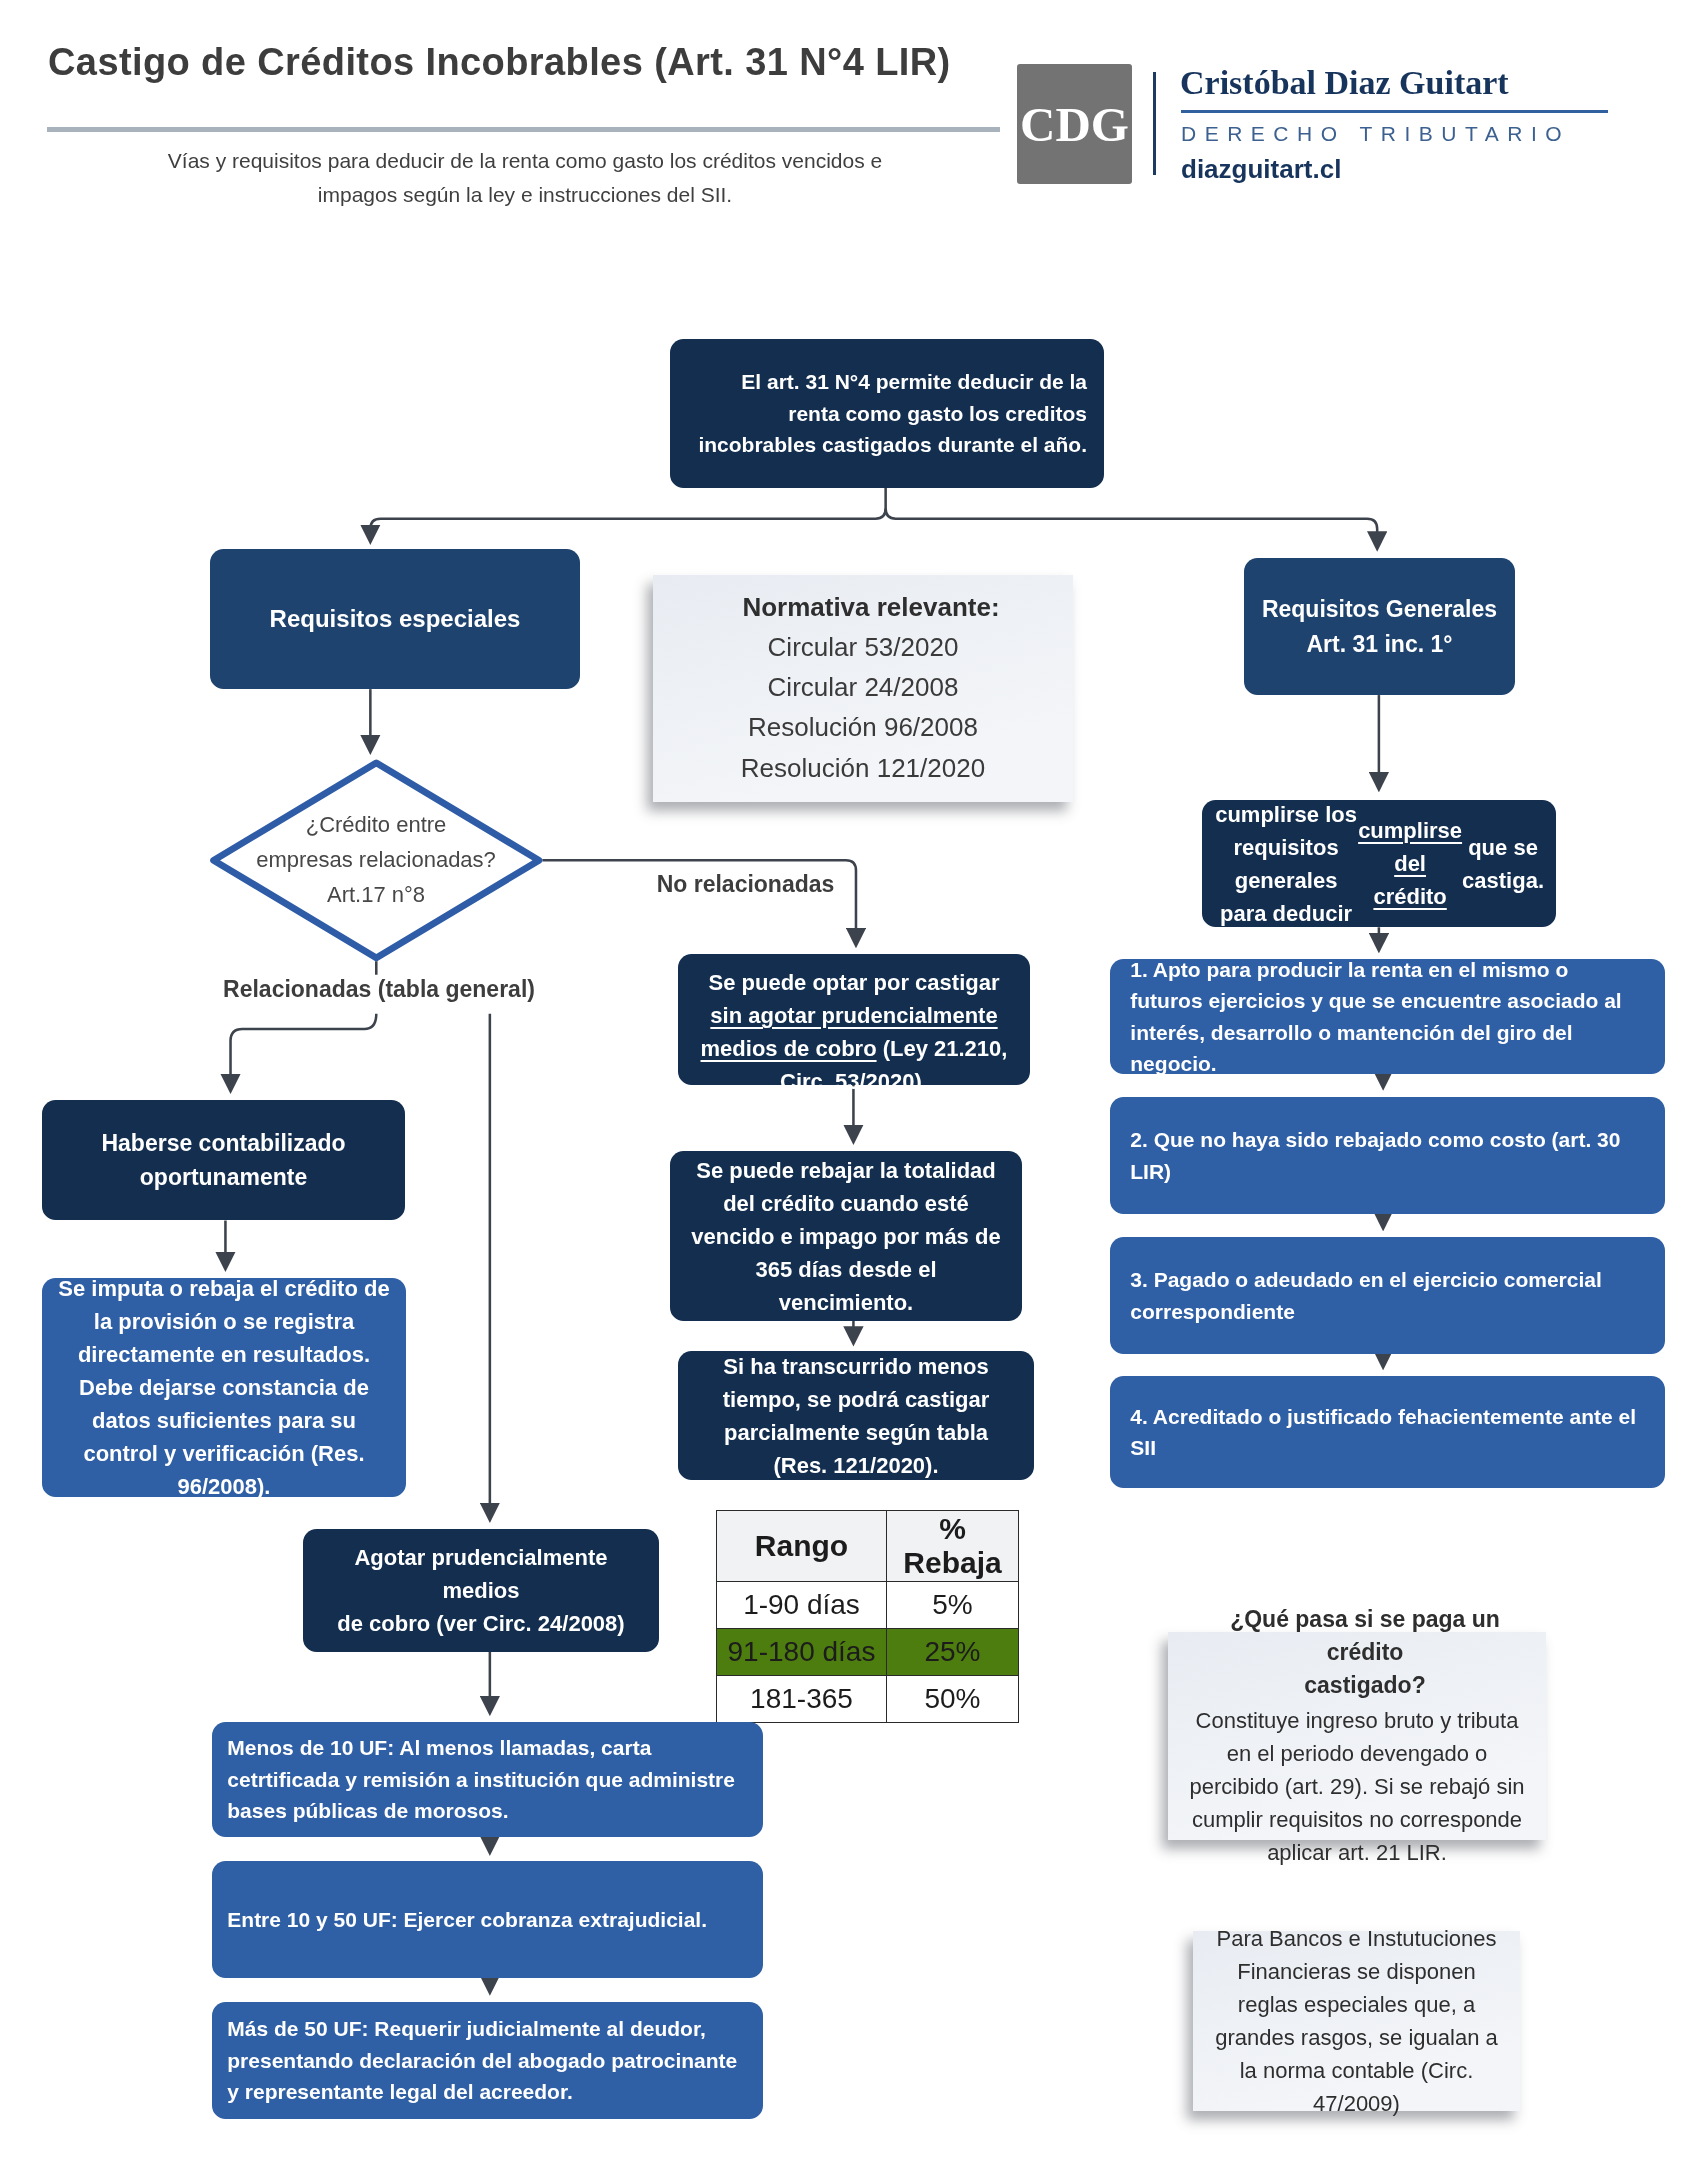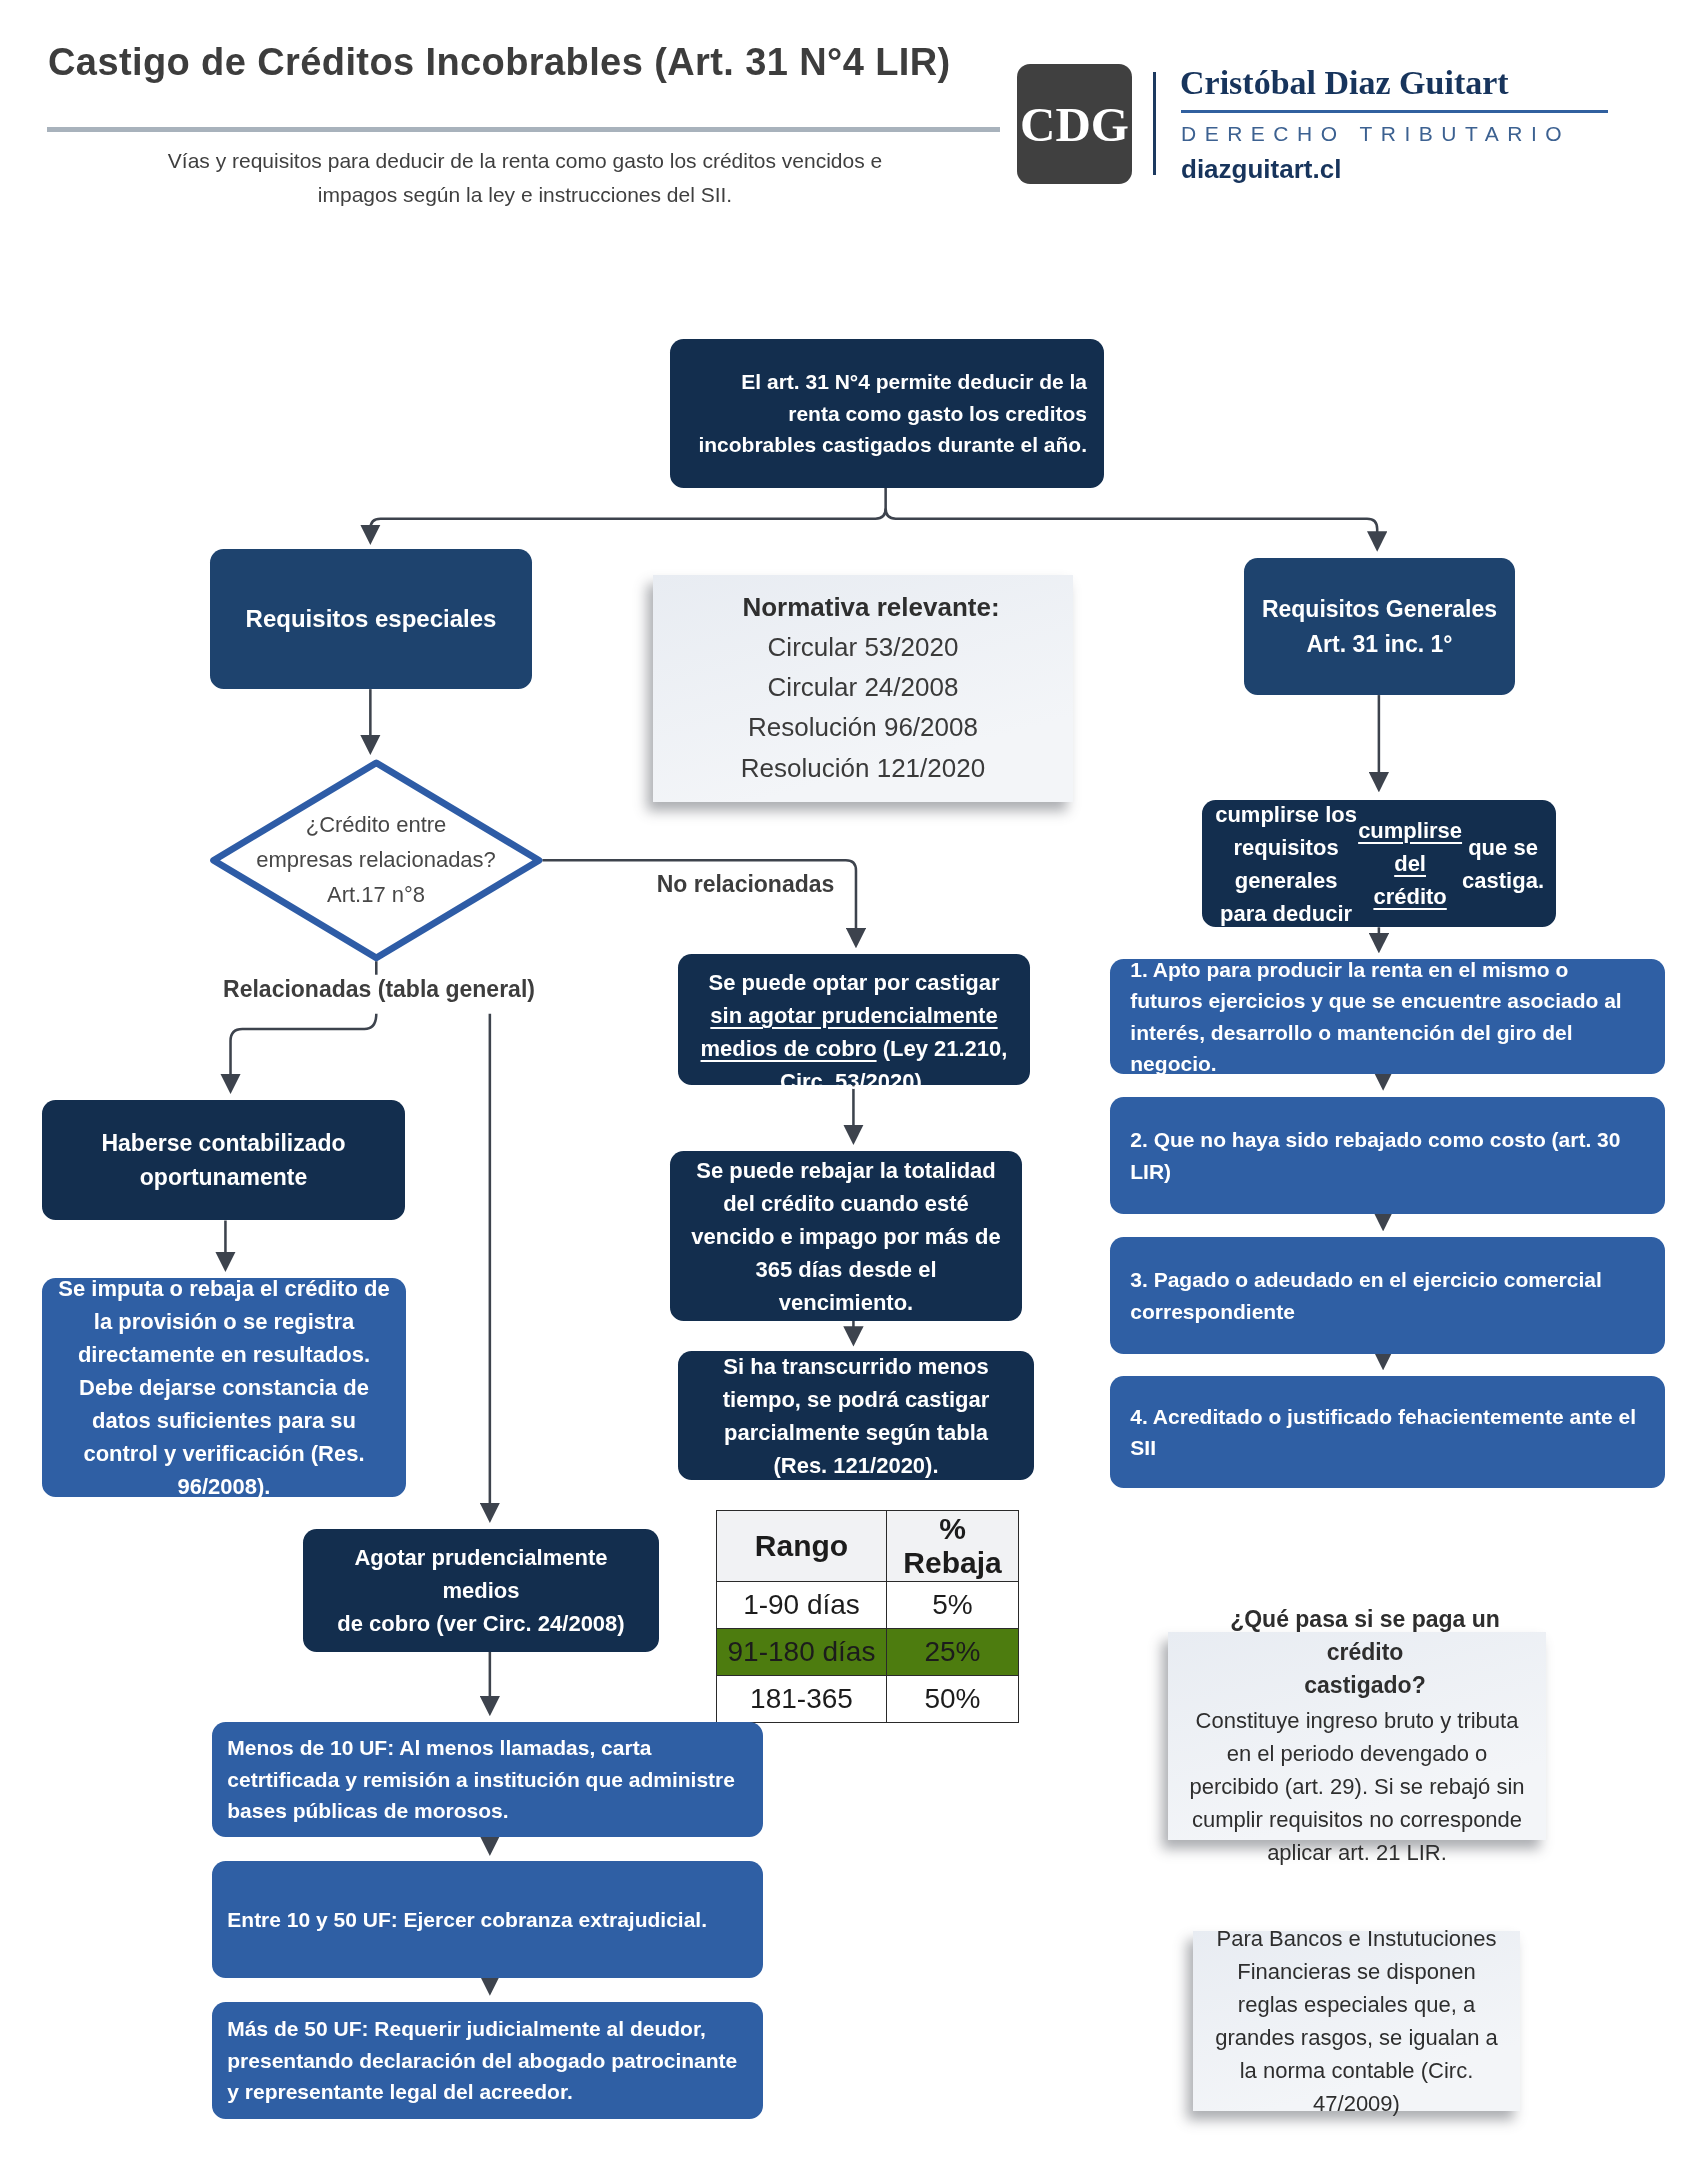--- a/index.html
+++ b/index.html
@@ -24,21 +24,21 @@
     box-shadow:-6px 9.3px 12px rgba(70,75,85,0.45);
     color:#2e2e2e;text-align:center;display:flex;flex-direction:column;
     align-items:center;justify-content:center;box-sizing:border-box;padding:12px 15.3px;
   }
   .label{position:absolute;z-index:2;font-weight:bold;color:#3d3d3d;text-align:center;}
   .u{text-decoration:underline;text-underline-offset:4.2px;}
   .title{font-size:38px;font-weight:bold;color:#3d3d3d;letter-spacing:0.4px;}
   .subtitle{font-size:21px;line-height:1.6;color:#3f3f3f;text-align:center;}
   .rule{background:#a8b2bc;}
   .logo-mark{
-    position:absolute;z-index:2;background:#404040;border-radius:13px;
+    position:absolute;z-index:2;background:#737373;border-radius:3px;
     display:flex;align-items:center;justify-content:center;
     color:#ffffff;font-family:"Liberation Serif",serif;font-weight:bold;font-size:49px;
   }
   .brand-name{font-family:"Liberation Serif",serif;font-weight:bold;font-size:34px;color:#17345c;}
   .brand-tagline{font-size:21px;letter-spacing:8.5px;color:#3c6191;}
   .brand-site{font-size:26px;font-weight:bold;color:#17345c;}
   .diamond-text{position:absolute;z-index:2;text-align:center;color:#474747;font-size:22px;line-height:1.6;white-space:pre-line;}
   table.rebaja{
     position:absolute;z-index:2;border-collapse:collapse;background:#ffffff;
     font-size:28px;color:#1c1c1c;text-align:center;
@@ -91,21 +91,21 @@
 
 <div class="logo-mark" style="left:1017px;top:64px;width:115px;height:120px;">CDG</div>
 <div class="abs" style="left:1153px;top:72px;width:3.4px;height:103px;background:#1d3a60;z-index:2;"></div>
 <div class="abs brand-name" style="left:1180px;top:64px;z-index:2;">Cristóbal Diaz Guitart</div>
 <div class="abs" style="left:1181px;top:110px;width:427px;height:2.5px;background:#31609f;z-index:2;"></div>
 <div class="abs brand-tagline" style="left:1181px;top:122px;z-index:2;">DERECHO TRIBUTARIO</div>
 <div class="abs brand-site" style="left:1181px;top:154px;z-index:2;">diazguitart.cl</div>
 
 <div class="box dark" style="left:670px;top:339px;width:434px;height:149px;font-size:21px;text-align:right;">El art. 31 N°4 permite deducir de la renta como gasto los creditos incobrables castigados durante el año.</div>
 
-<div class="box mid" style="left:210px;top:549px;width:322px;height:140px;font-size:24px;">Requisitos especiales</div>
+<div class="box mid" style="left:210px;top:549px;width:370px;height:140px;font-size:24px;">Requisitos especiales</div>
 
 <div class="note" style="left:653px;top:575px;width:420px;height:227px;">
   <div class="note-title" style="font-size:26px;">Normativa relevante:</div>
   <div style="font-size:26px;line-height:1.55;color:#3a3a3a;">
     <div>Circular 53/2020</div>
     <div>Circular 24/2008</div>
     <div>Resolución 96/2008</div>
     <div>Resolución 121/2020</div>
   </div>
 </div>

